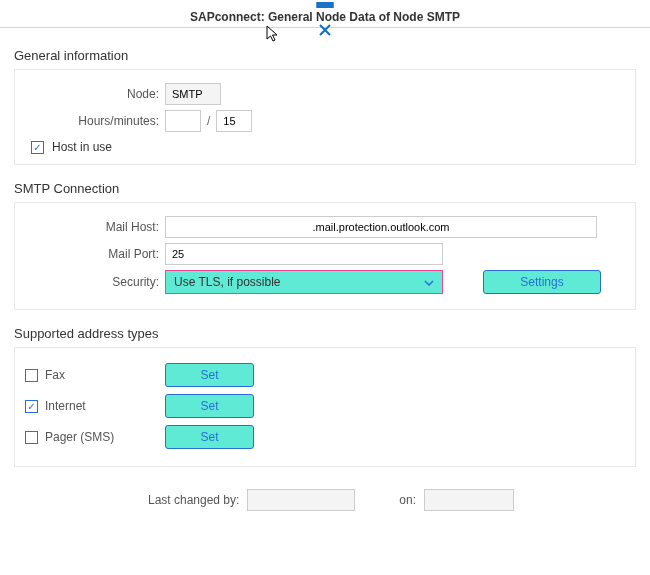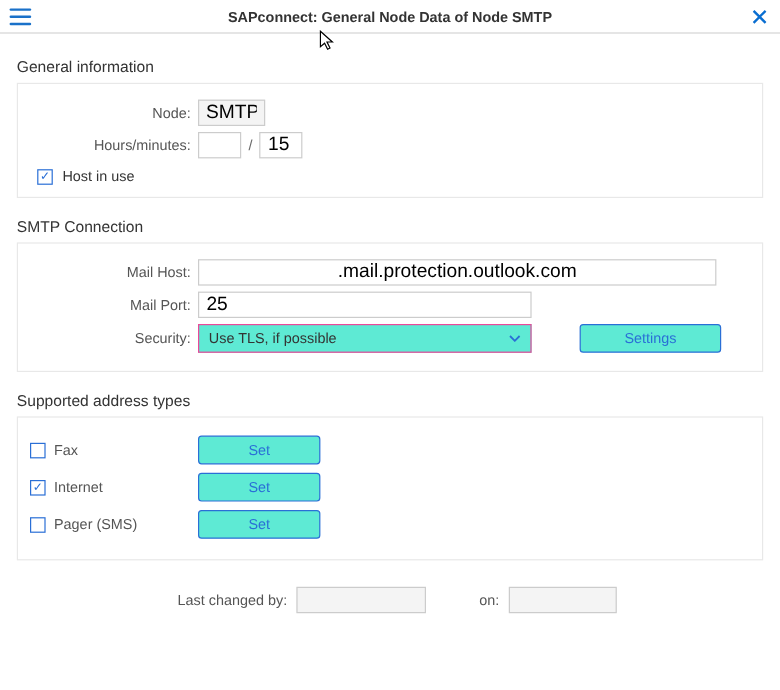--- a/index.html
+++ b/index.html
@@ -12,20 +12,21 @@
     background: #fff;
     overflow: hidden;
   }
   .titlebar {
     height: 28px;
     display: flex;
     align-items: center;
     border-bottom: 1px solid #d5d5d5;
     padding: 0 8px;
     position: relative;
+    flex-direction: column;
   }
   .hamburger {
     width: 18px; height: 18px;
     display: flex; flex-direction: column; justify-content: space-between;
     padding: 2px 0;
     cursor: pointer;
   }
   .hamburger span {
     display: block; height: 2px; background: #1a71c9; border-radius: 1px;
   }
@@ -68,21 +69,21 @@
   }
   .label-col {
     width: 140px;
     text-align: right;
     padding-right: 6px;
     color: #555;
   }
   .field-col { flex: 1; display: flex; align-items: center; }
   input.text-field, input.ro-field {
     font-family: inherit;
-    font-size: 16px;
+    font-size: 11px;
     height: 22px;
     border: 1px solid #ccc;
     background: #fff;
     padding: 0 6px;
   }
   input.ro-field { background: #f4f4f4; }
   .node-field { width: 56px; }
   .desc-field {
     border: 2px solid #2a6fd6;
     width: 434px;
@@ -124,21 +125,21 @@
   .btn {
     border: 1px solid #2a6fd6;
     background: #5eead4;
     color: #2a6fd6;
     height: 24px;
     display: flex; align-items: center; justify-content: center;
     cursor: pointer;
     border-radius: 3px;
   }
   .settings-btn { width: 118px; margin-left: 40px; }
-  .set-btn { width: 102px; }
+  .set-btn { width: 89px; }
   .addr-row {
     display: flex; align-items: center;
     margin: 7px 0;
   }
   .addr-chk-col { width: 20px; display: flex; }
   .addr-label-col { width: 120px; color: #555; }
   .footer-row {
     display: flex; align-items: center; justify-content: center;
     margin-top: 22px;
     gap: 4px;

